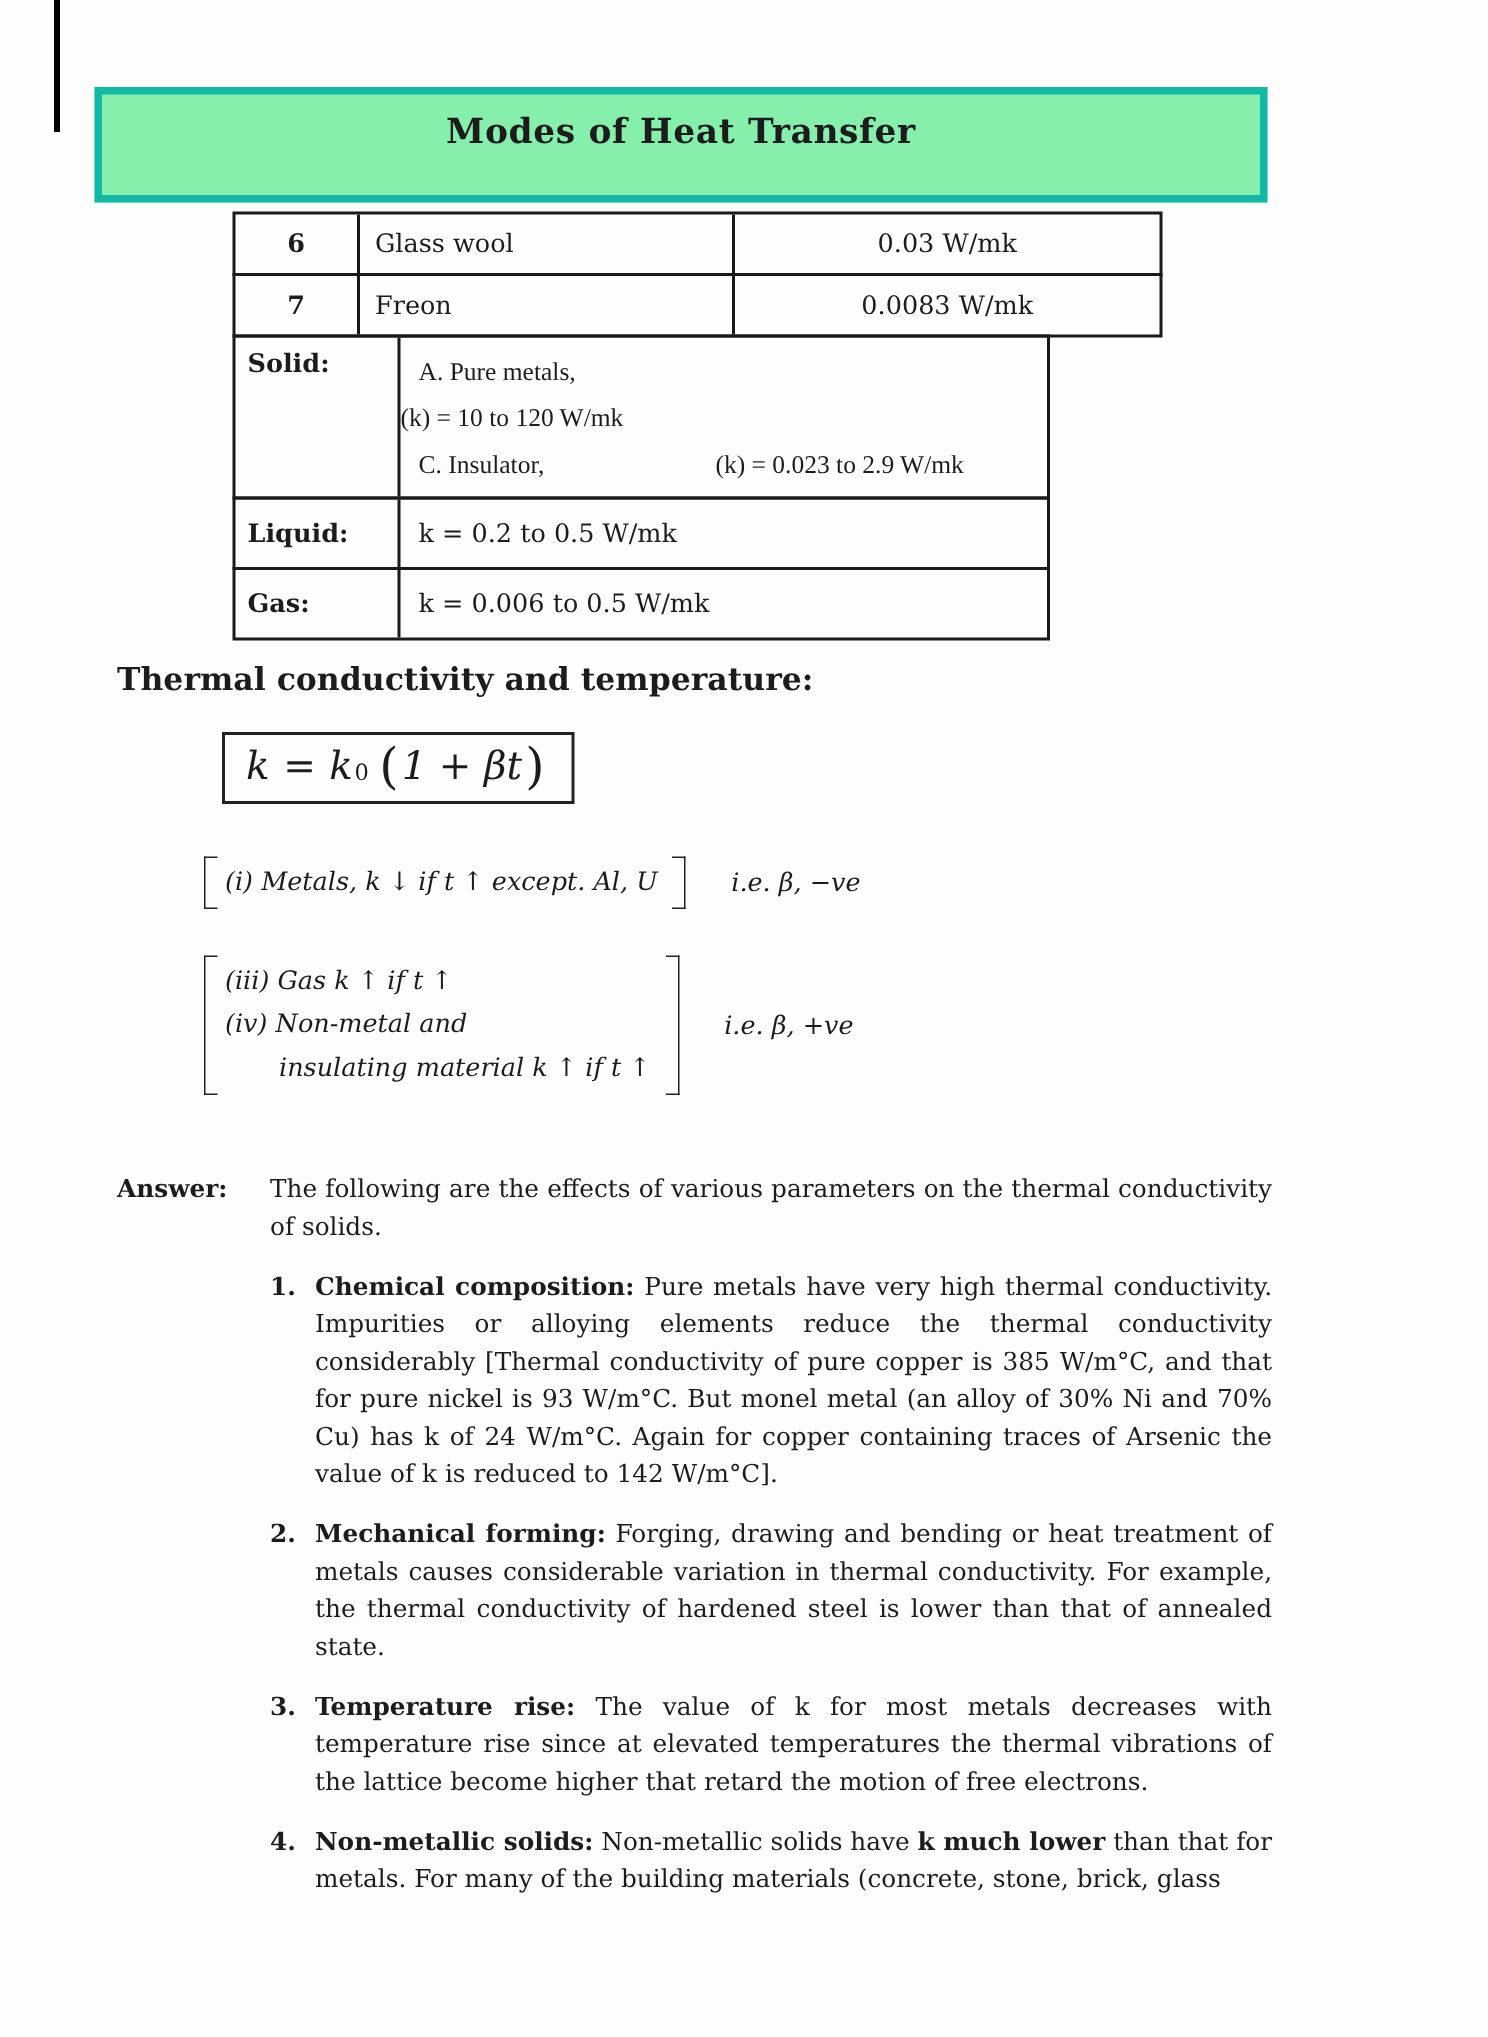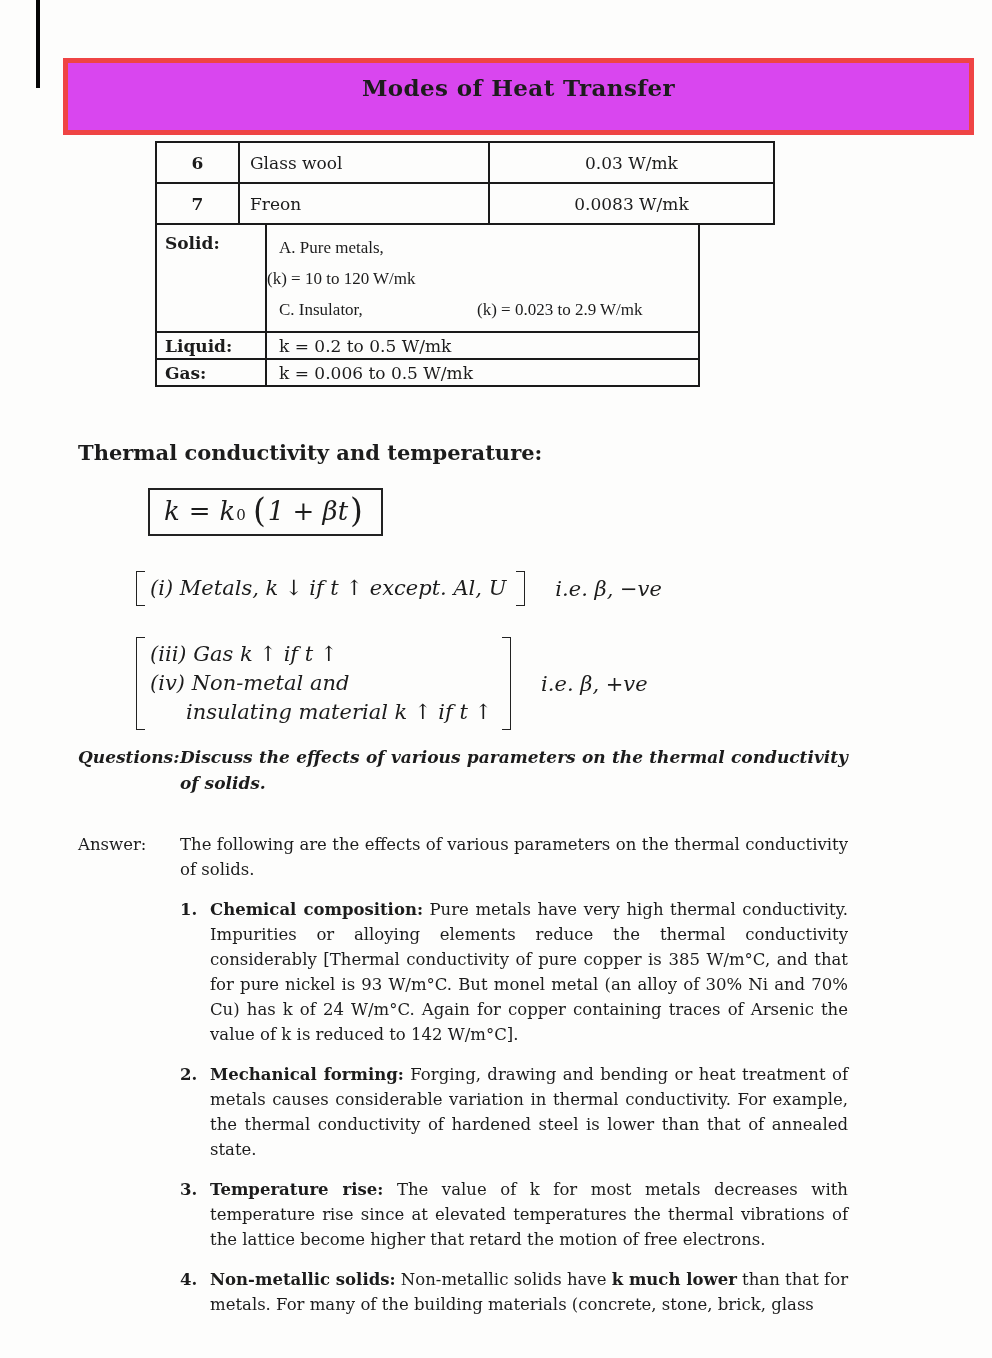--- a/index.html
+++ b/index.html
@@ -5,78 +5,78 @@
   html,body { margin:0; padding:0; background:#e8e8e8; }
   .page {
     position:relative; width:992px; height:1358px; margin:0 auto;
     background:#fdfdfc; color:#1c1c1c; overflow:hidden;
     font-family:"DejaVu Serif", serif;
   }
   .edge-artifact { position:absolute; left:36px; top:0; width:4px; height:88px; background:#050505; }
 
   
   .title-box {
-    position:absolute; left:63px; top:58px; width:911px; height:77px;
-    border:5px solid #ef4444; box-sizing:border-box; text-align:center; background:#d946ef;
+    position:absolute; left:63px; top:58px; width:782px; height:77px;
+    border:5px solid #14b8a6; box-sizing:border-box; text-align:center; background:#86efac;
   }
   .title { margin:0; padding-top:11px; font-size:23px; font-weight:bold; letter-spacing:0.4px; }
 
   
   .ktable { position:absolute; left:155px; top:141px; font-size:17px; }
   .trow { box-sizing:border-box; border:2px solid #1a1a1a; display:flex; }
   .trow + .trow { margin-top:-2px; }
   .c { box-sizing:border-box; }
   .num-row { width:620px; height:43px; }
   .num-row .cnum { width:83px; border-right:2px solid #1a1a1a; display:flex; align-items:center; justify-content:center; font-weight:bold; }
   .num-row .cname { width:250px; border-right:2px solid #1a1a1a; display:flex; align-items:center; padding-left:10px; }
   .num-row .cval { flex:1; display:flex; align-items:center; justify-content:center;border-radius:11px; }
   .solid-row { width:545px; min-height:103px; }
   .label-cell { width:110px; border-right:2px solid #1a1a1a; font-weight:bold; padding:8px 0 0 8px; }
   .lg-row .label-cell { display:flex; align-items:center; padding:0 0 0 8px; }
   .solid-items { flex:1; padding:7px 0 6px 0; }
   .solid-line { display:flex; line-height:31px;font-family:Liberation Serif, serif; }
   .sname { width:198px; padding-left:12px; }
   .sval { flex:1; }
-  .lg-row { width:545px; height:29px; }
+  .lg-row { width:545px; height:49px; }
   .lg-row .lval { flex:1; display:flex; align-items:center; padding-left:12px; }
 
   
   .sec-heading { position:absolute; left:78px; top:440px; margin:0; font-size:21px; font-weight:bold; }
 
   
   .formula-box {
     position:absolute; left:148px; top:488px; border:2px solid #222;
     padding:4px 18px 7px 14px; display:flex; align-items:center;
     font-style:italic; font-size:26px; background:#fdfdfc;
   }
   .feq { margin:0 9px; font-style:normal; }
   .fsub { font-size:15px; align-self:flex-end; margin:0 2px 3px 1px; font-style:normal; }
   .fparen { font-size:33px; font-style:normal; line-height:1; }
   .fopen { margin-left:5px; margin-right:2px; }
   .fclose { margin-left:2px; }
 
   
-  .note-group { position:absolute; display:flex; align-items:stretch; font-size:21px; }
+  .note-group { position:absolute; display:flex; align-items:stretch; font-size:17px; }
   .g1 { left:136px; top:571px; }
   .g2 { left:136px; top:637px; }
   .bracket { width:8px; border:1.8px solid #222; }
   .bl { border-right:none; }
   .br { border-left:none; }
   .note-lines { padding:3px 10px 3px 5px; font-style:italic; }
   .note-line { line-height:29px; white-space:nowrap; }
   .g2 .note-line:nth-child(3) { padding-left:36px; }
   .aside { align-self:center; margin-left:30px; white-space:nowrap; font-style:italic; }
 
   
   .qa { position:absolute; left:78px; top:744px; width:770px; font-size:16.5px; line-height:25px; }
   .q-row { display:flex; font-weight:bold; font-style:italic; font-size:17px; line-height:26px; }
   .q-label { width:102px; flex-shrink:0; }
   .q-text { flex:1; text-align:justify; }
   .a-row { display:flex; margin-top:36px; }
-  .a-label { width:102px; font-weight:normal; flex-shrink:0; }
+  .a-label { width:102px; font-weight:bold; flex-shrink:0; }
   .a-intro { flex:1; text-align:justify; }
   .a-list { margin-top:9px; padding-left:102px; }
   .a-item { display:flex; margin-top:15px; }
   .a-num { width:30px; font-weight:bold; flex-shrink:0; }
   .a-content { flex:1; text-align:justify; }
   .a-content b { font-weight:bold; }
 </style>
 </head>
 <body>
 
@@ -157,24 +157,20 @@
       <div class="note-line">(iii) Gas  k ↑ if t ↑</div>
       <div class="note-line">(iv) Non-metal and</div>
       <div class="note-line">insulating  material  k ↑ if t ↑</div>
     </div>
     <div class="bracket br"></div>
     <div class="aside">i.e. β, +ve</div>
   </div>
 
   <div class="qa">
 
-    <div class="q-row">
-      <div class="q-label">Questions:</div>
-      <div class="q-text">Discuss the effects of various parameters on the thermal conductivity of solids.</div>
-    </div>
 
     <div class="a-row">
       <div class="a-label">Answer:</div>
       <div class="a-intro">The following are the effects of various parameters on the thermal conductivity of solids.</div>
     </div>
 
     <div class="a-list">
 
       <div class="a-item">
         <div class="a-num">1.</div>

